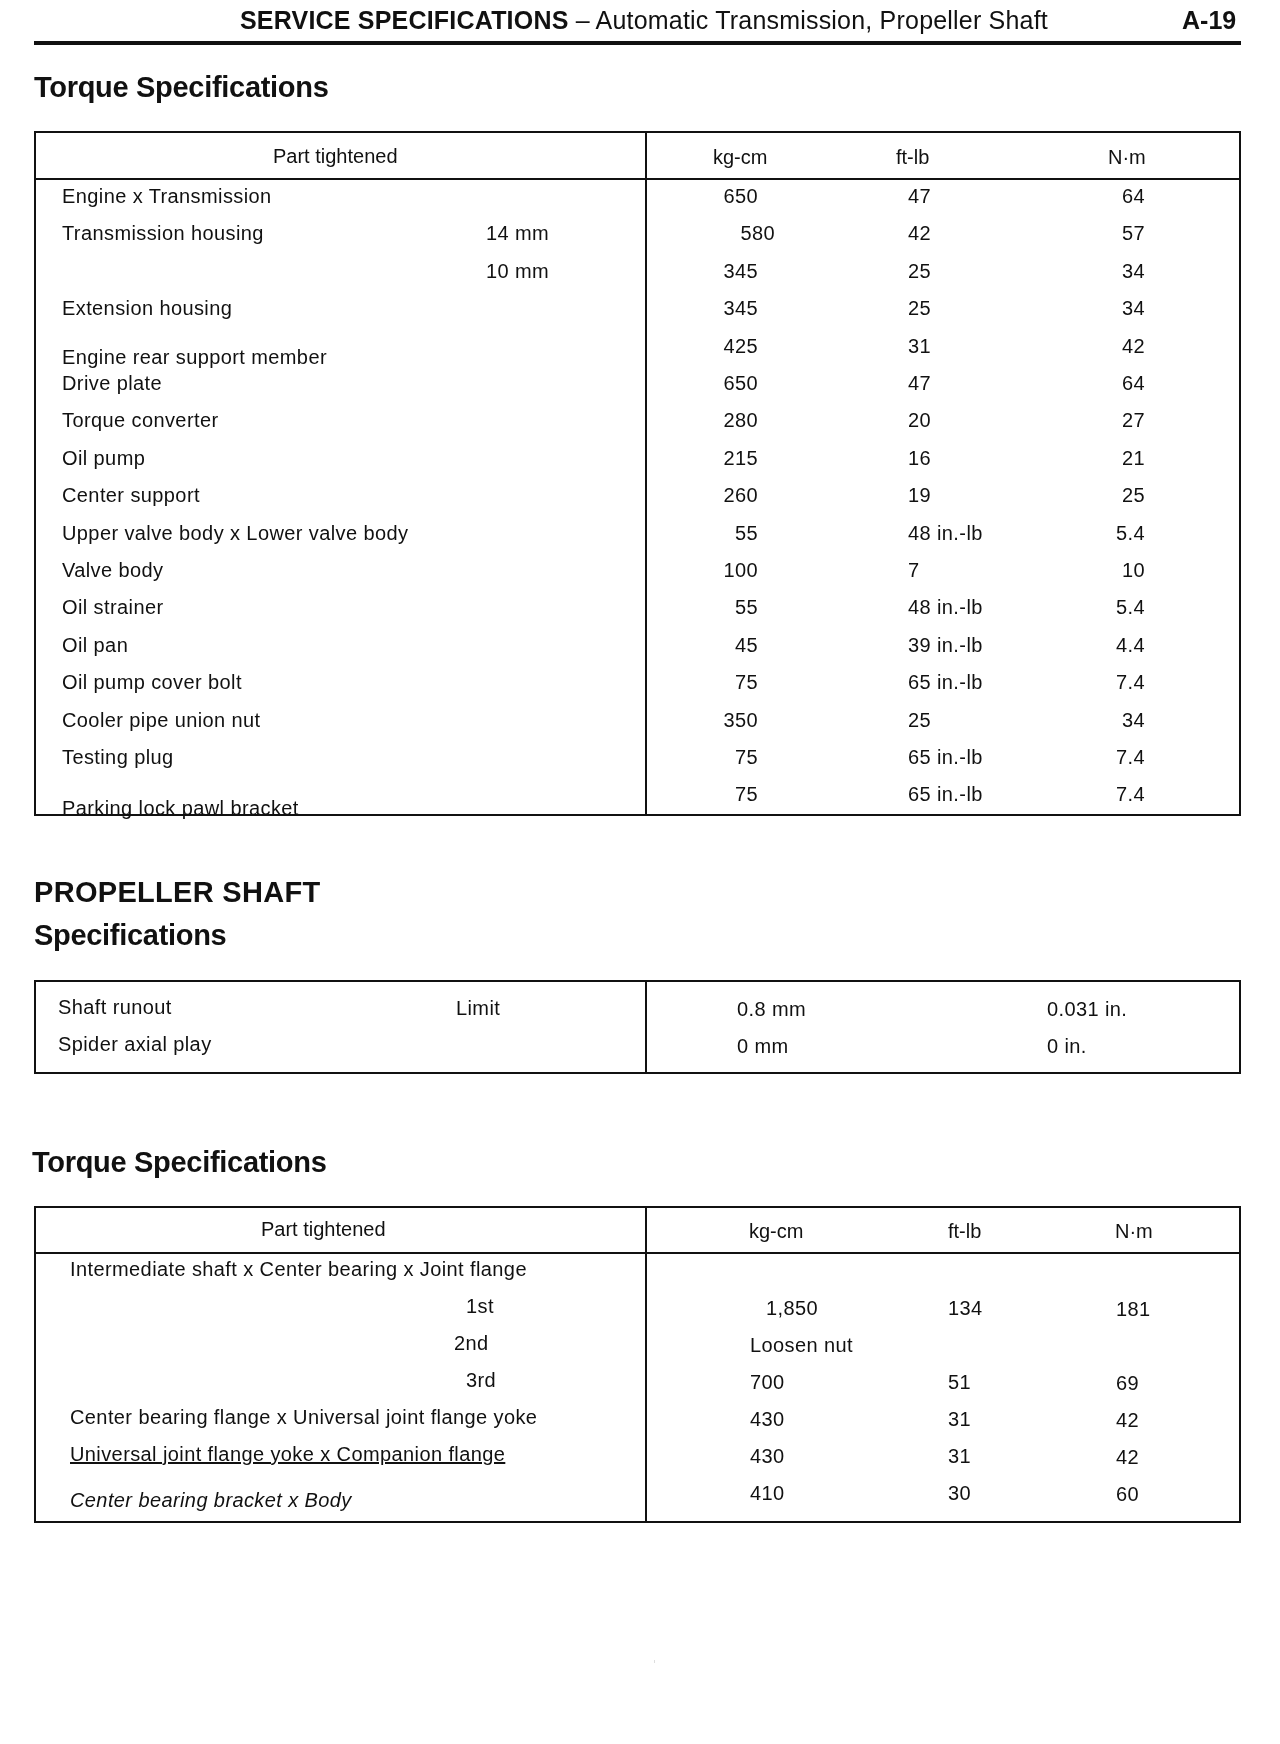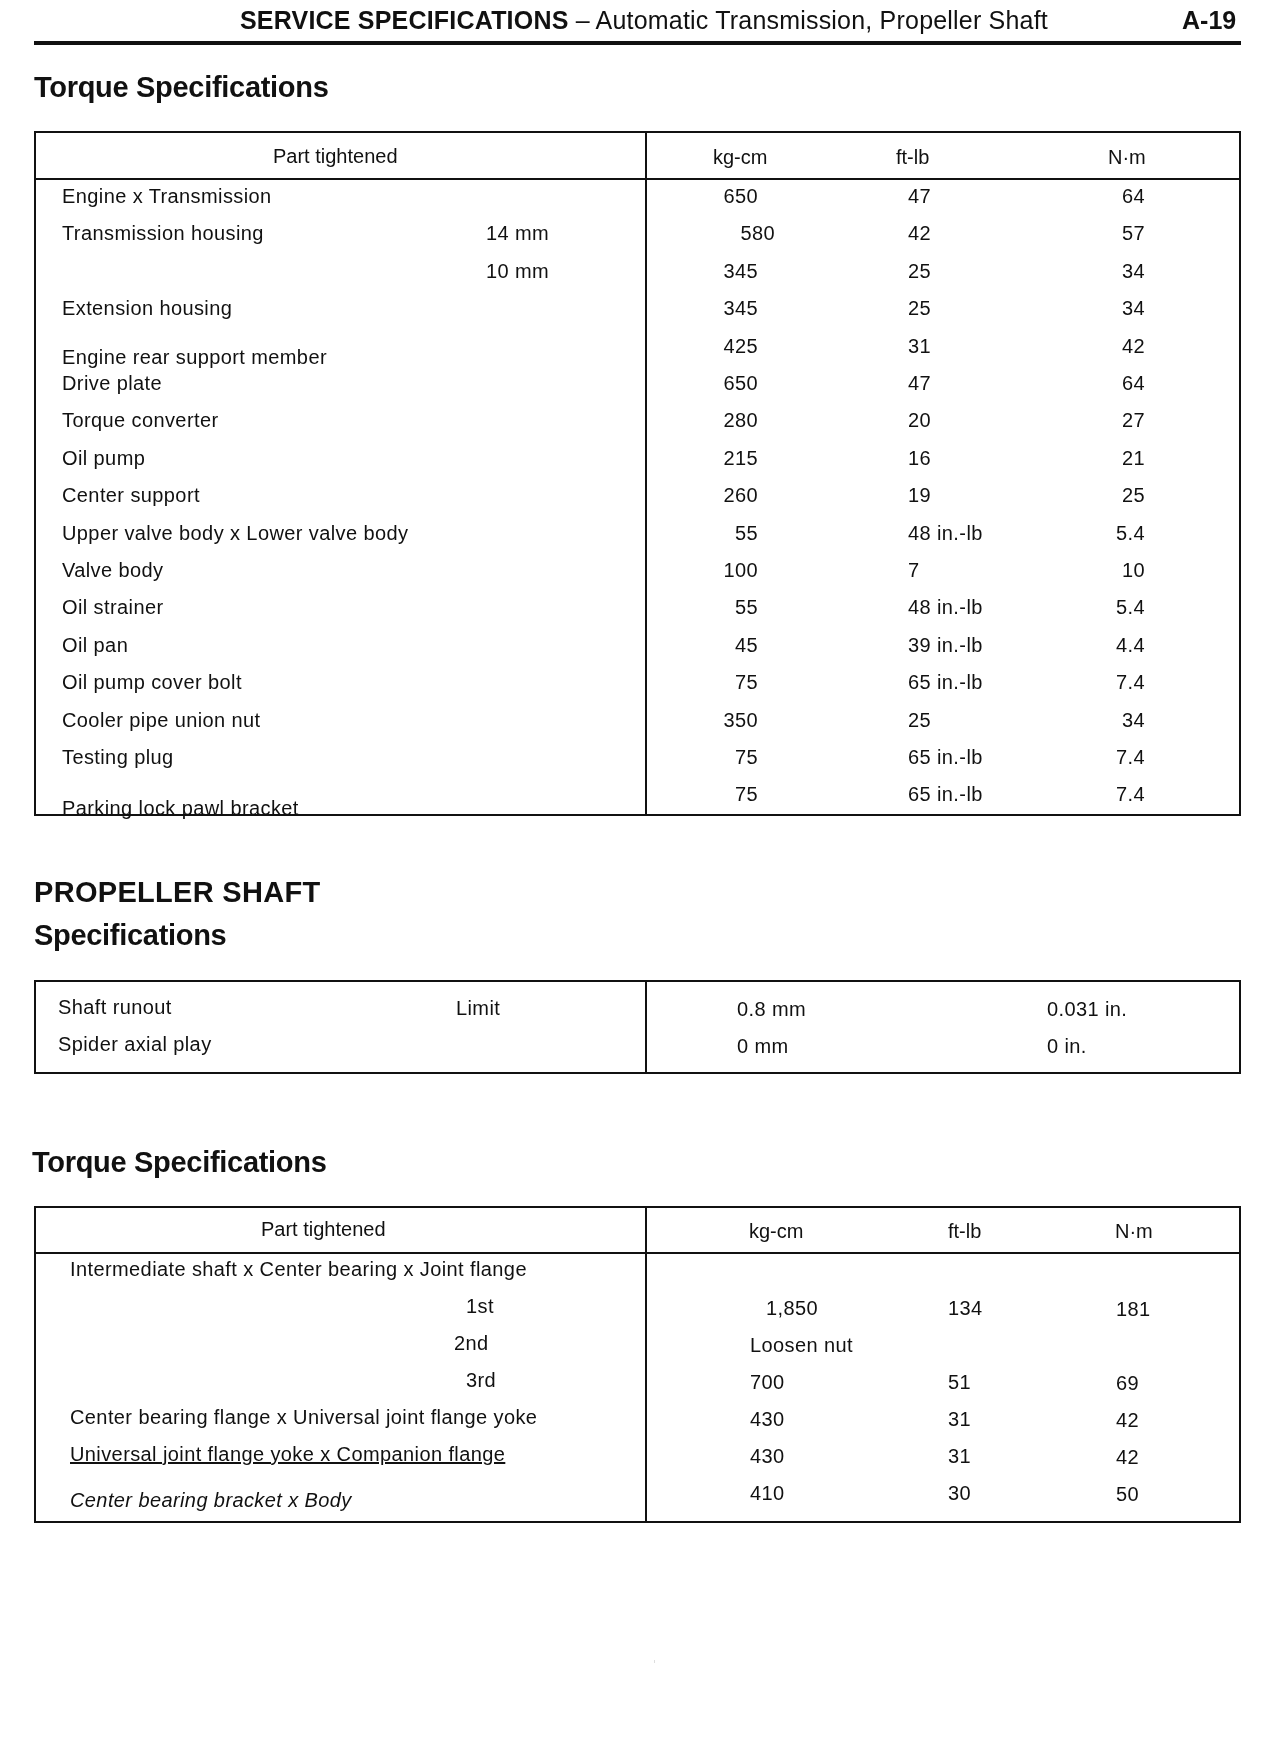--- a/index.html
+++ b/index.html
@@ -237,18 +237,18 @@
         <div class="cell" style="left:430px; top:235px;"></div>
         <div class="cell" style="left:714px; top:237px;">430</div>
         <div class="cell" style="left:912px; top:237px;">31</div>
         <div class="cell" style="left:1080px; top:238px;">42</div>
       </div>
       <div>
         <div class="cell" style="left:34px; top:281px;font-style:italic;">Center bearing bracket x Body</div>
         <div class="cell" style="left:430px; top:272px;"></div>
         <div class="cell" style="left:714px; top:274px;">410</div>
         <div class="cell" style="left:912px; top:274px;">30</div>
-        <div class="cell" style="left:1080px; top:275px;">50</div>
+        <div class="cell" style="left:1080px; top:275px;">60</div>
       </div>
     </div>
 </div>
 
 <div class="abs footer-mark"></div>
 
 </body></html>

